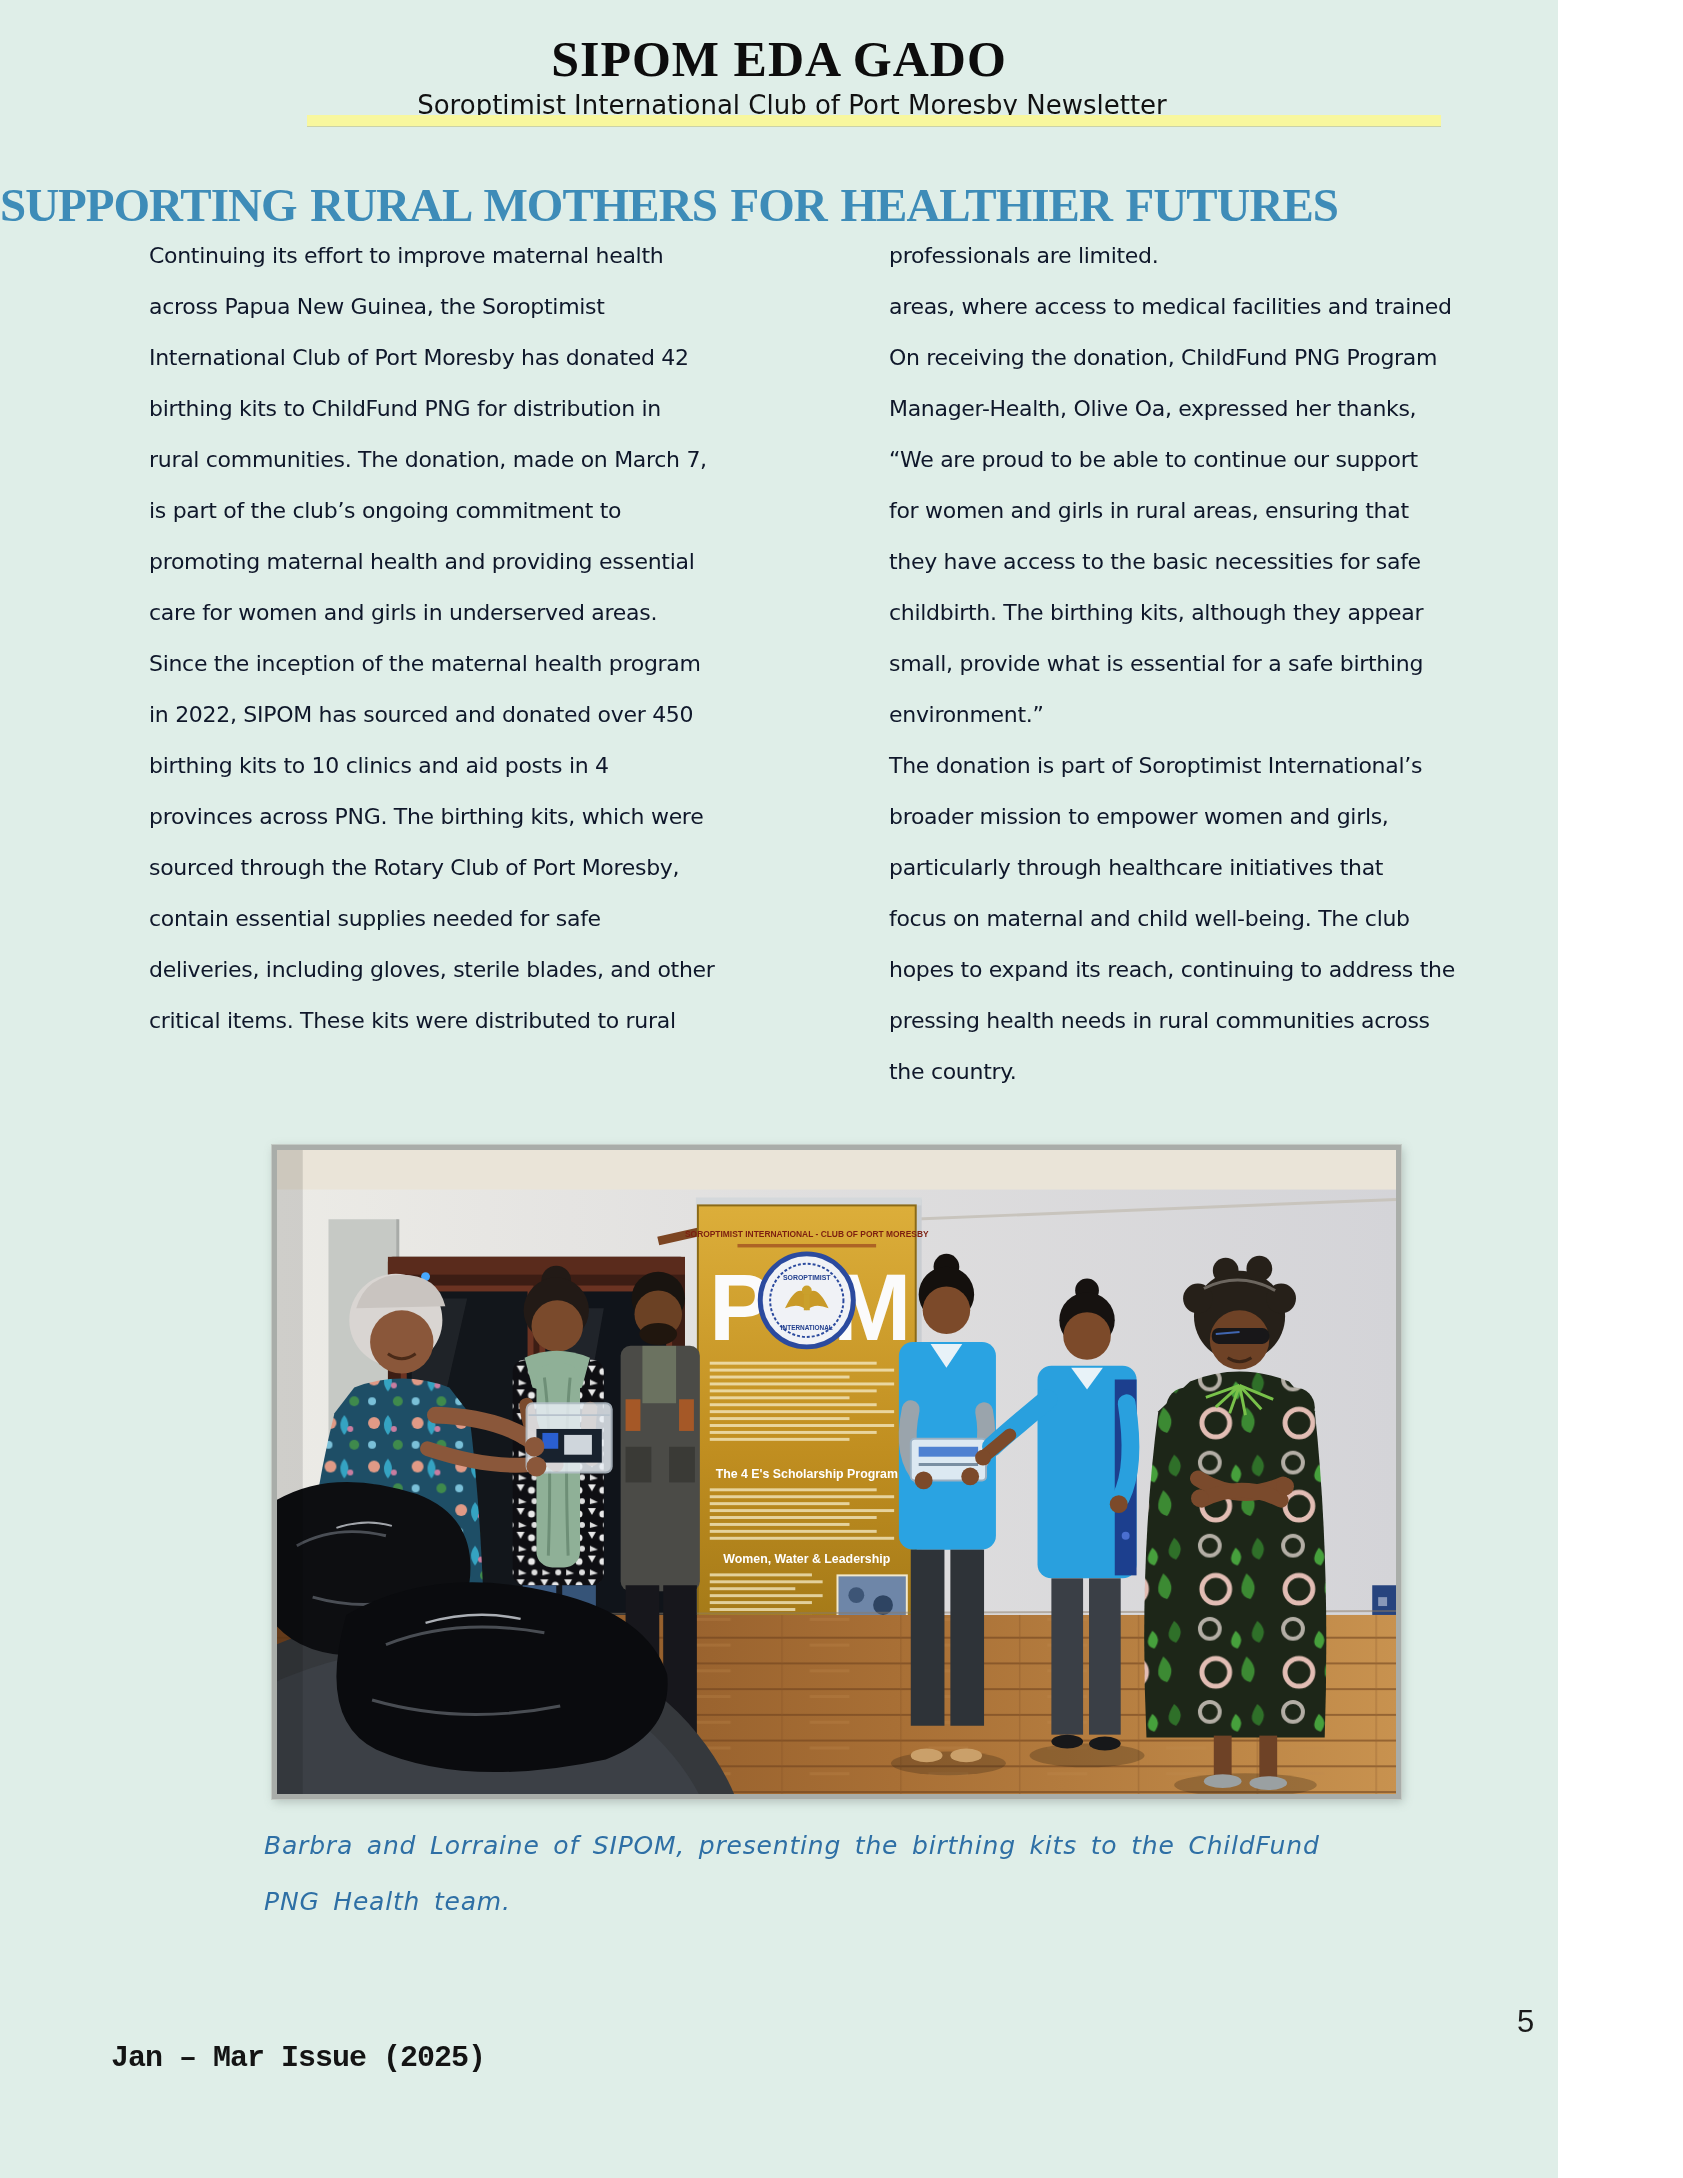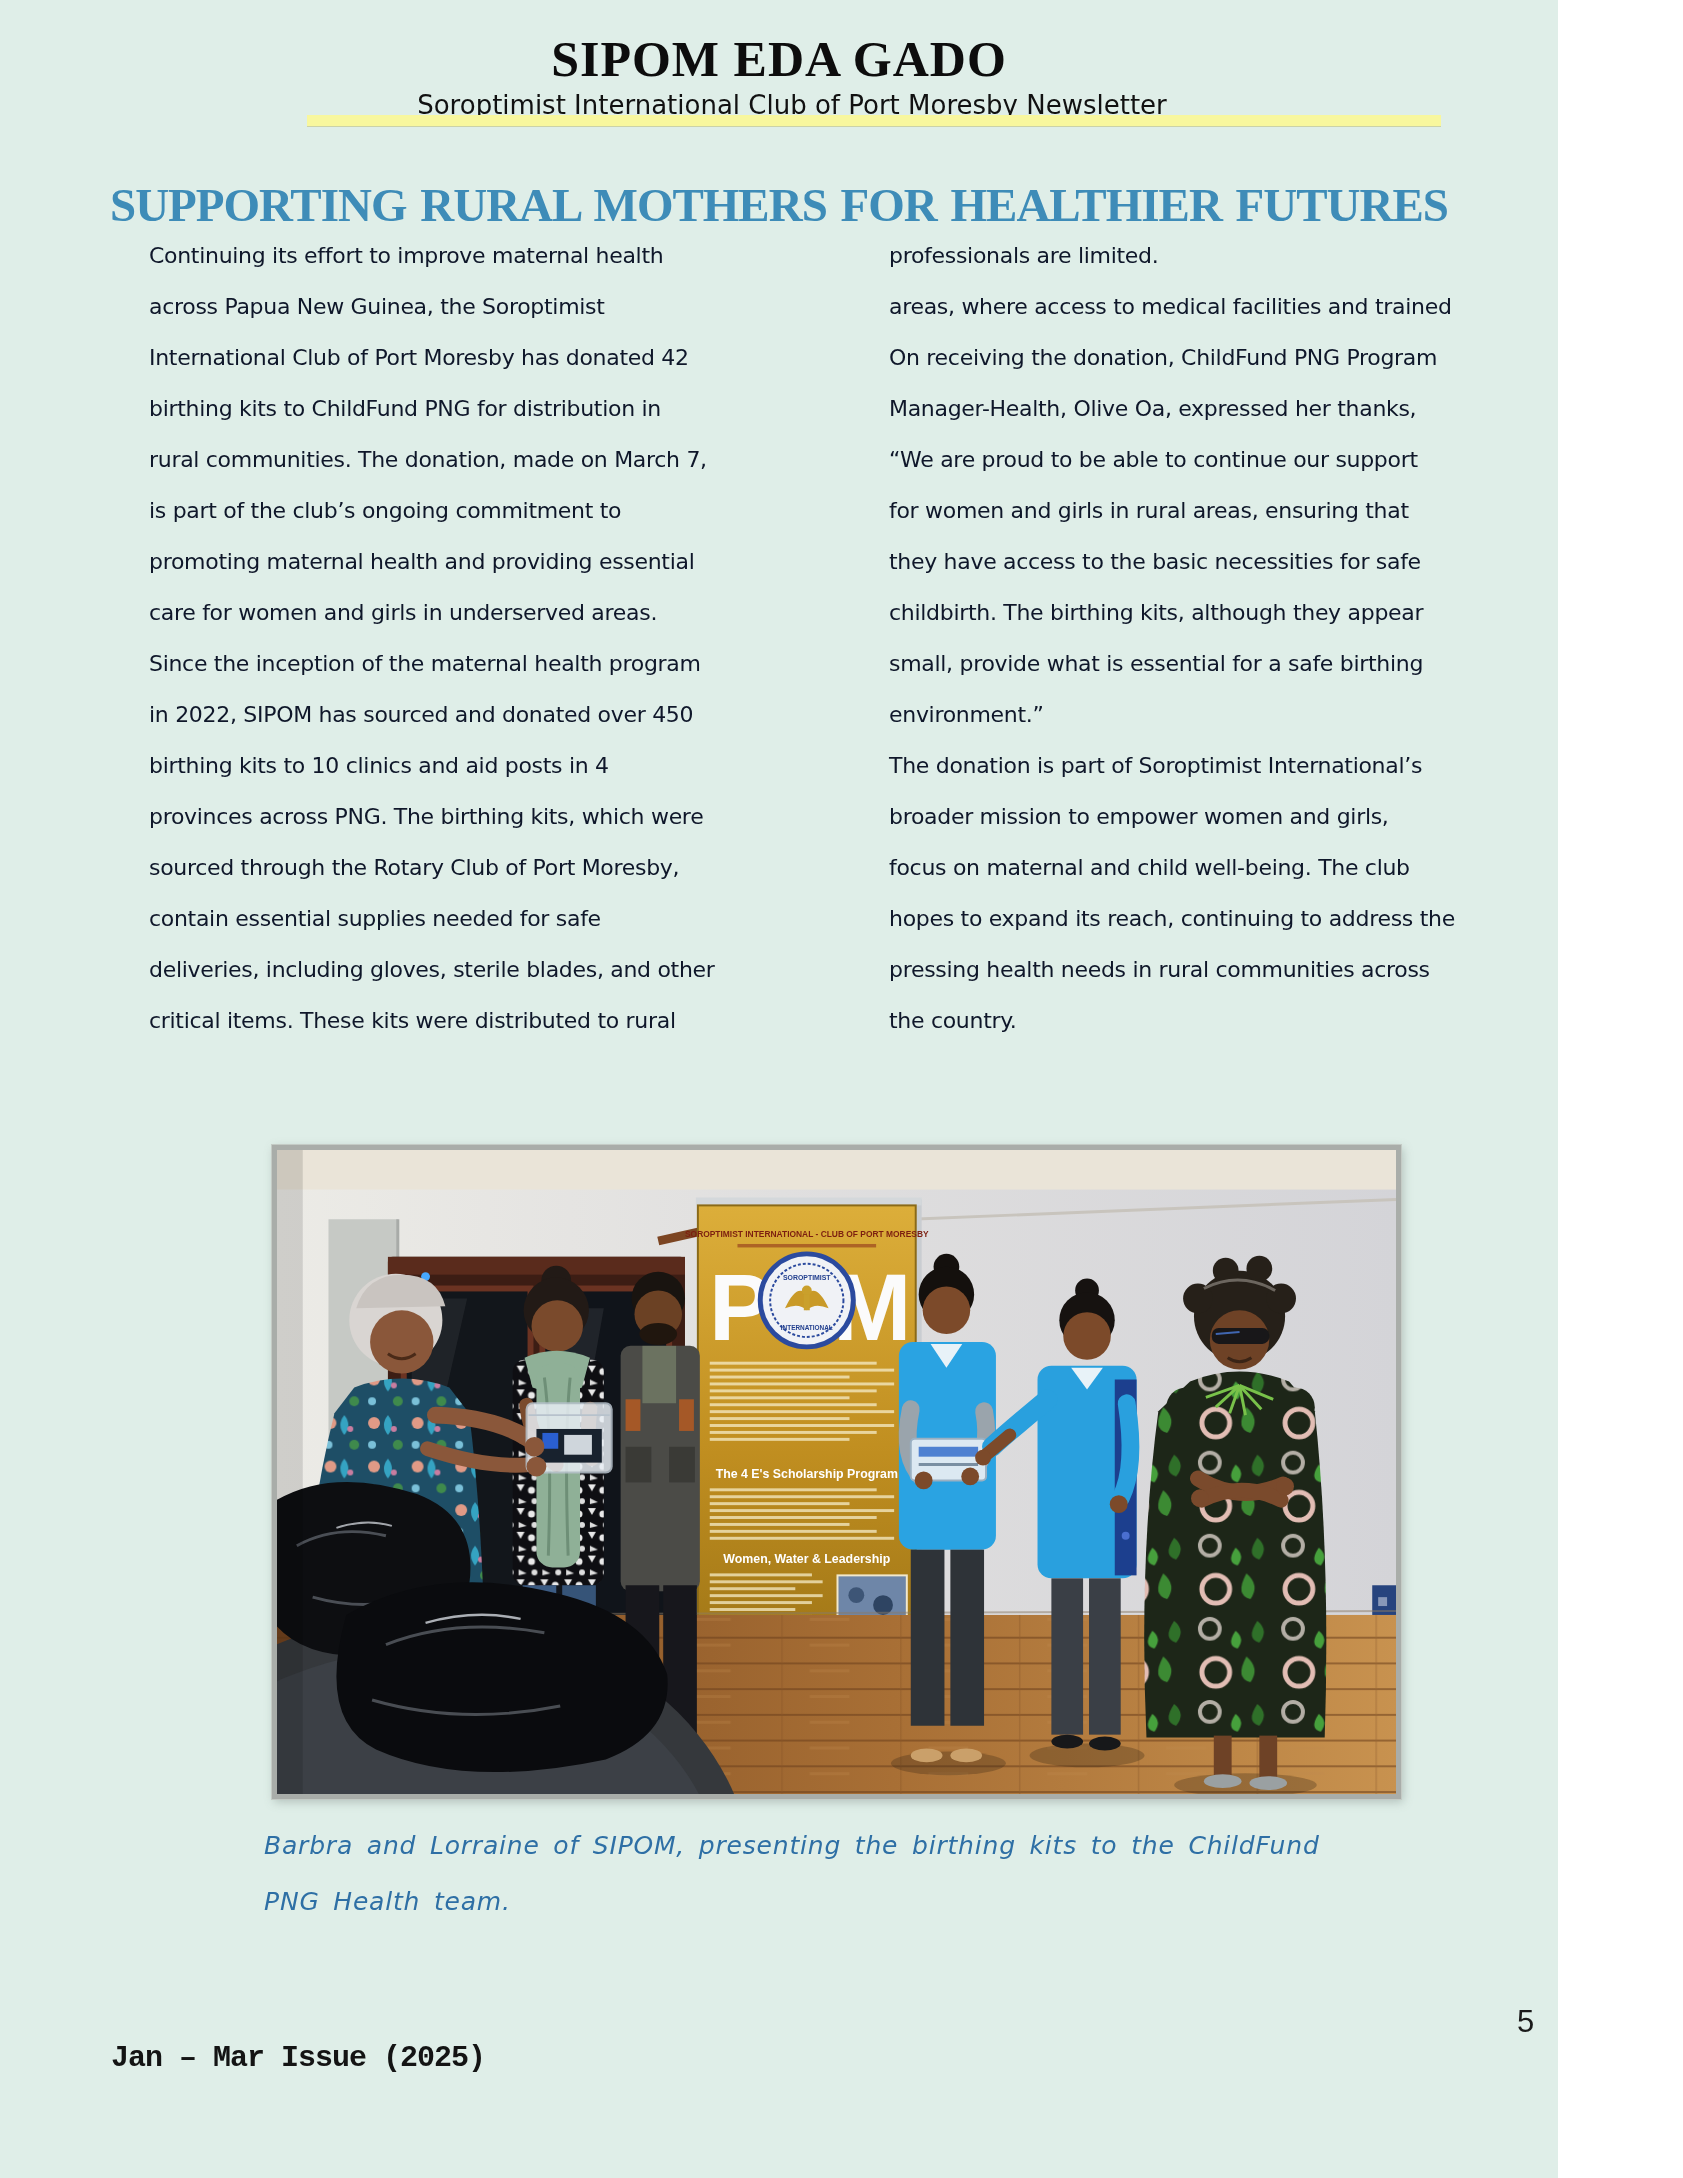--- a/index.html
+++ b/index.html
@@ -16,21 +16,21 @@
   }
   .masthead .sub{
     margin-top:2px; font-size:26px; color:#111;padding-left:26px;
   }
   .divider{
     position:absolute; left:307px; top:115px; width:1134px; height:11px;
     background:#f8f79e; box-shadow:0 1px 0 rgba(180,175,90,.45);
   }
   
   .article-title{
-    position:absolute; top:178px; left:0; width:100%; text-align:center;
+    position:absolute; top:178px; left:0; width:100%; 
     font-family:"Liberation Serif", serif; font-weight:bold;
     font-size:47px; letter-spacing:-1px; word-spacing:3px; color:#3e8cb8;
   }
   
   .col{position:absolute; top:230px;}
   .col-left{left:149px; width:653px;}
   .col-right{left:889px; width:653px;}
   .col .line{
     height:51px; line-height:51px; white-space:nowrap;
     font-size:22px; letter-spacing:-0.3px; color:#0f172a;
@@ -96,20 +96,21 @@
       <div class="line">On receiving the donation, ChildFund PNG Program</div>
       <div class="line">Manager-Health, Olive Oa, expressed her thanks,</div>
       <div class="line">“We are proud to be able to continue our support</div>
       <div class="line">for women and girls in rural areas, ensuring that</div>
       <div class="line">they have access to the basic necessities for safe</div>
       <div class="line">childbirth. The birthing kits, although they appear</div>
       <div class="line">small, provide what is essential for a safe birthing</div>
       <div class="line">environment.”</div>
       <div class="line">The donation is part of Soroptimist International’s</div>
       <div class="line">broader mission to empower women and girls,</div>
+      <div class="line">particularly through healthcare initiatives that</div>
       <div class="line">focus on maternal and child well-being. The club</div>
       <div class="line">hopes to expand its reach, continuing to address the</div>
       <div class="line">pressing health needs in rural communities across</div>
       <div class="line">the country.</div>
     </div>
 
   <div class="photo-frame">
     <svg viewBox="0 0 1130 651" preserveAspectRatio="none">
       <defs>
         <linearGradient id="gWall" x1="0" y1="0" x2="1" y2="0">

